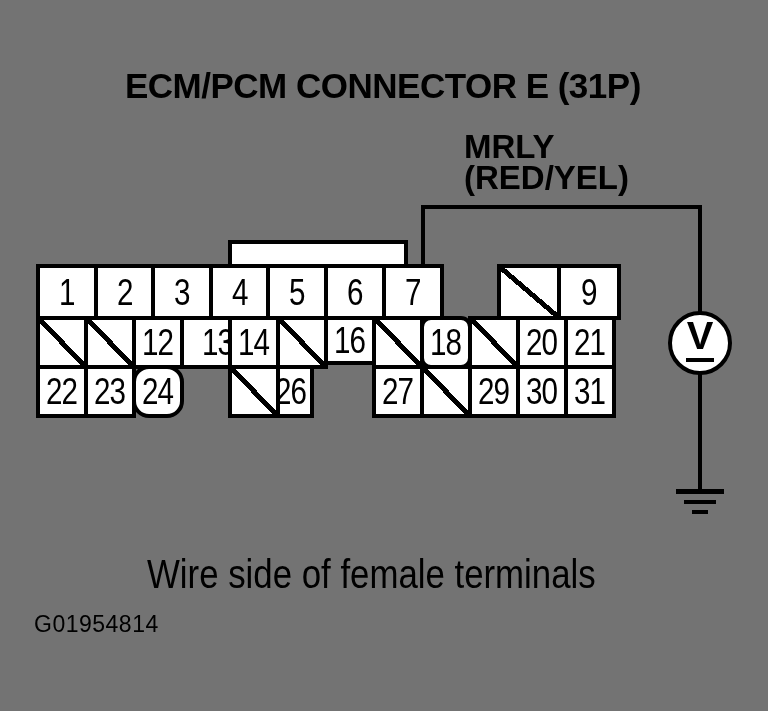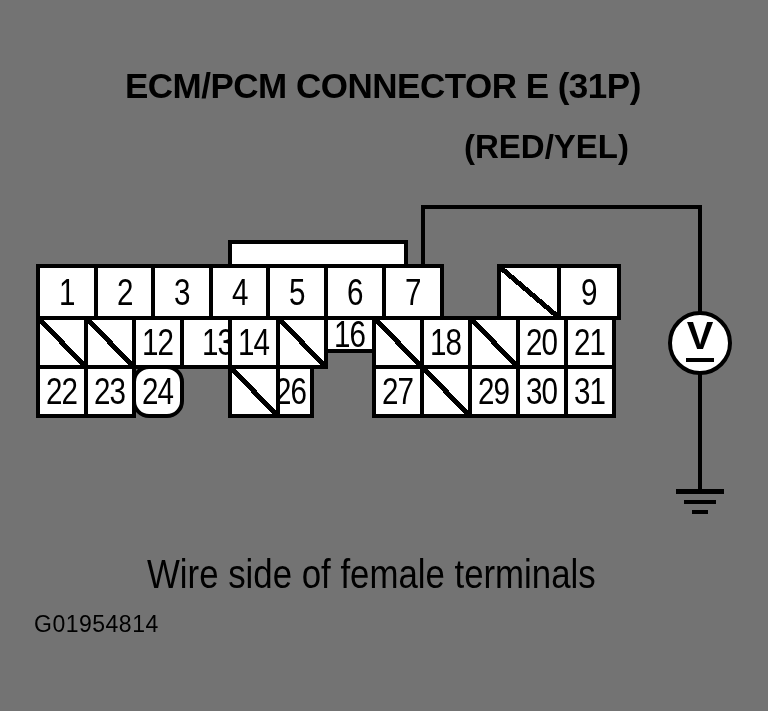--- a/index.html
+++ b/index.html
@@ -38,20 +38,21 @@
   .figure-id{position:absolute;left:34px;top:611px;font-size:23px;letter-spacing:0.5px;}
 </style>
 </head>
 <body>
 
 <div id="page">
 
   <div class="title">ECM/PCM CONNECTOR E (31P)</div>
 
   <div class="wire-label">
+    <div>MRLY</div>
     <div>(RED/YEL)</div>
   </div>
 
   <div class="wire" style="left:421px;top:205px;width:4px;height:63px;"></div>
   <div class="wire" style="left:421px;top:205px;width:281px;height:4px;"></div>
   <div class="wire" style="left:698px;top:205px;width:4px;height:108px;"></div>
 
   <div class="key-tab"></div>
 
   <div id="connector">
@@ -85,25 +86,25 @@
       <div class="cell" style="left: 132px; top: 316px; width: 52px; height: 53px;">
         <span class="num">12</span>
       </div>
       <div class="cell" style="left: 180px; top: 316px; width: 52px; height: 53px; padding-left: 24px;">
         <span class="num">13</span>
       </div>
       <div class="cell" style="left: 228px; top: 316px; width: 52px; height: 53px;">
         <span class="num">14</span>
       </div>
       <div class="cell diag" style="left: 276px; top: 316px; width: 52px; height: 53px;"></div>
-      <div class="cell" style="left: 324px; top: 316px; width: 52px; height: 37px; justify-content: center;">
+      <div class="cell" style="left: 324px; top: 316px; width: 52px; height: 49px; justify-content: center;">
         <span class="num">16</span>
       </div>
       <div class="cell diag" style="left: 372px; top: 316px; width: 52px; height: 53px;"></div>
-      <div class="cell" style="left: 420px; top: 316px; width: 52px; height: 53px;">
+      <div class="cell" style="left: 420px; top: 316px; width: 52px; height: 53px; border-radius: 11px;">
         <span class="num">18</span>
       </div>
       <div class="cell diag" style="left: 468px; top: 316px; width: 52px; height: 53px;"></div>
       <div class="cell" style="left: 516px; top: 316px; width: 52px; height: 53px;">
         <span class="num">20</span>
       </div>
       <div class="cell" style="left: 564px; top: 316px; width: 52px; height: 53px;">
         <span class="num">21</span>
       </div>
       <div class="cell" style="left: 36px; top: 365px; width: 52px; height: 53px;">

